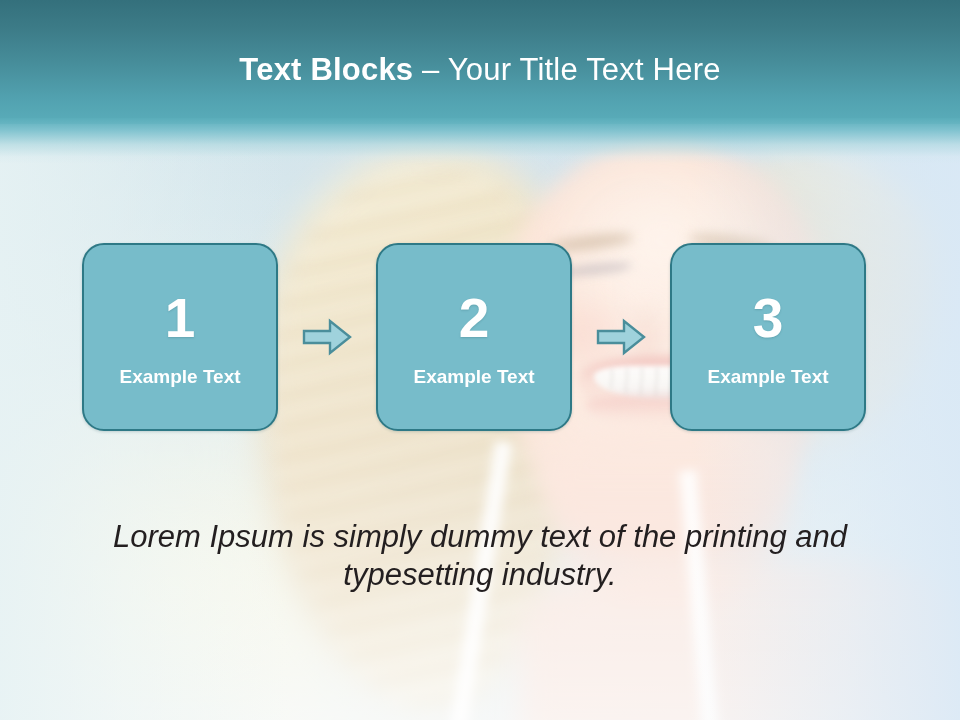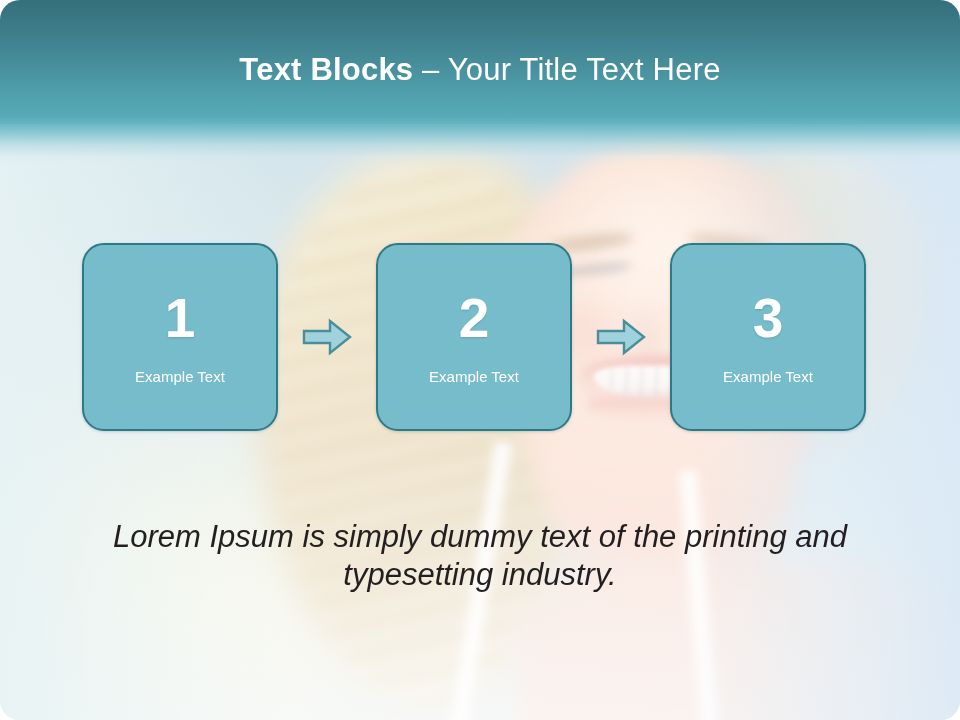--- a/index.html
+++ b/index.html
@@ -7,21 +7,20 @@
     padding: 0;
     background: #ffffff;
   }
   #slide {
     position: relative;
     width: 960px;
     height: 720px;
     overflow: hidden;
     font-family: "Liberation Sans", sans-serif;
     background: #eef4f7;
-    border-radius: 20px;
   }
 
   
   .photo-layer {
     position: absolute;
     inset: 0;
     overflow: hidden;
   }
   
   .bg-base {
@@ -392,24 +391,25 @@
   .block-num {
     color: #ffffff;
     font-size: 55px;
     font-weight: bold;
     line-height: 56px;
     margin-top: 4px;
     text-shadow: 0 1px 2px rgba(40,95,105,0.25);
   }
   .block-label {
     color: #ffffff;
-    font-size: 15px;
+    font-size: 19px;
     line-height: 22px;
     margin-top: 20px;
     white-space: nowrap;
+    font-weight: bold;
   }
   .arrow-gap {
     flex: 1 1 auto;
     display: flex;
     align-items: center;
     justify-content: center;
   }
   .arrow-svg { display: block; }
 
   

